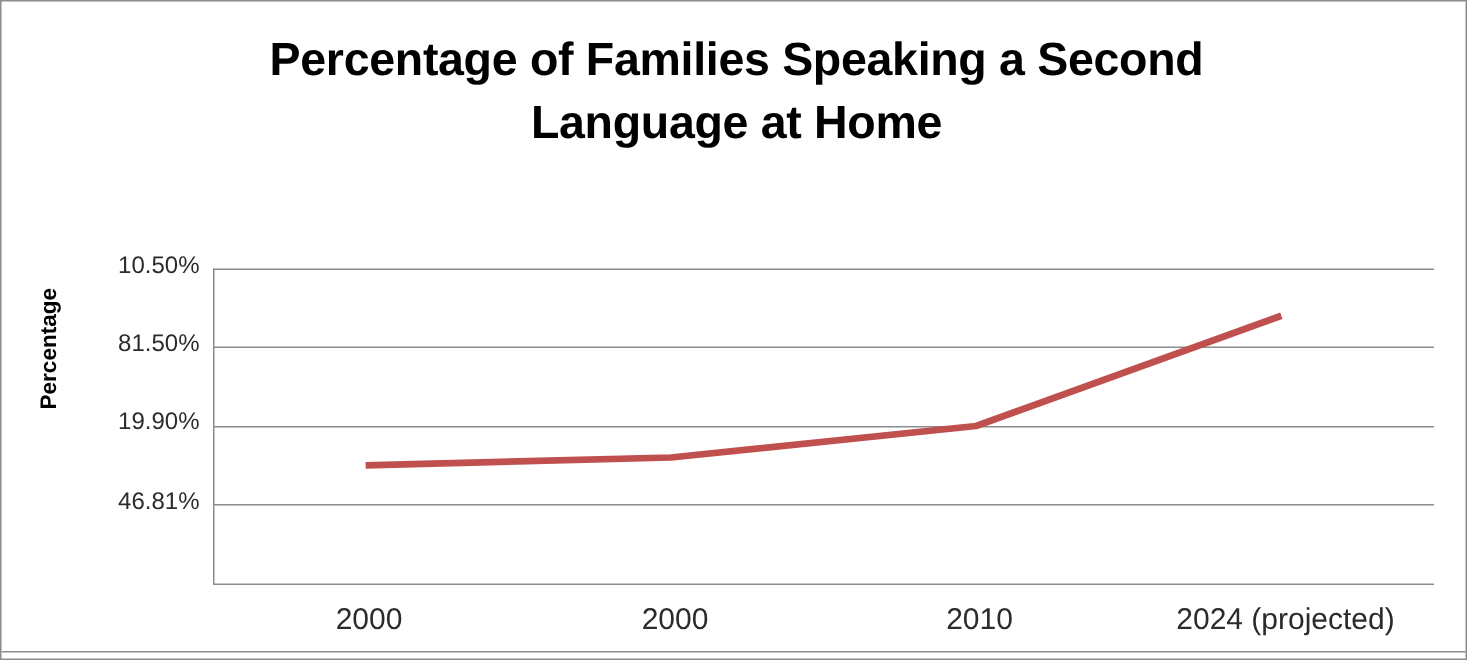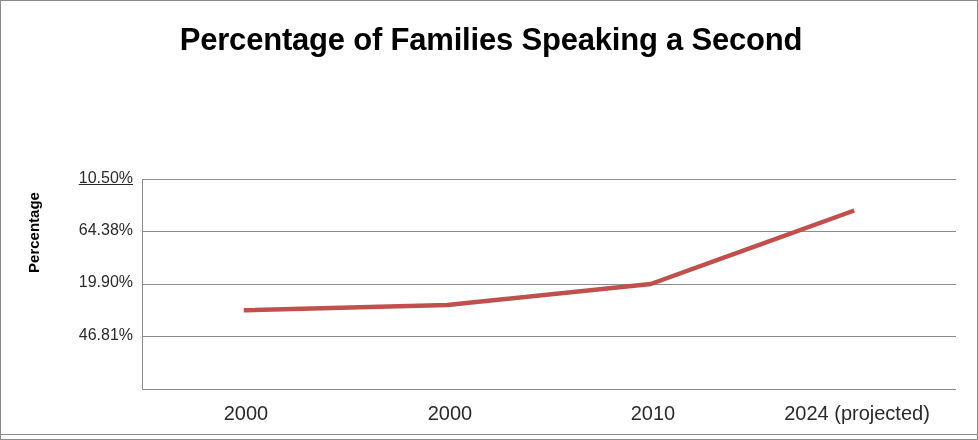--- a/index.html
+++ b/index.html
@@ -109,27 +109,28 @@
     overflow: visible;
   }
 </style>
 </head>
 <body>
 
 <div id="chart-frame">
 
   <div id="chart-title">
     <span>Percentage of Families Speaking a Second</span><br>
+    <span>Language at Home</span>
   </div>
 
   <div id="y-axis-title">Percentage</div>
 
   <div id="y-tick-labels">
-    <div class="ytick-label" style="top:168px;text-decoration:underline;">10.50%</div>
-    <div class="ytick-label" style="top:220px;">64.38%</div>
+    <div class="ytick-label" style="top:168px;">10.50%</div>
+    <div class="ytick-label" style="top:220px;">81.50%</div>
     <div class="ytick-label" style="top:272px;">19.90%</div>
     <div class="ytick-label" style="top:325px;">46.81%</div>
   </div>
 
   <div id="plot-border-left"></div>
 
   <div id="plot-area">
     <div class="gridline" style="top:0px;"></div>
     <div class="gridline" style="top:52px;"></div>
     <div class="gridline" style="top:105px;"></div>

